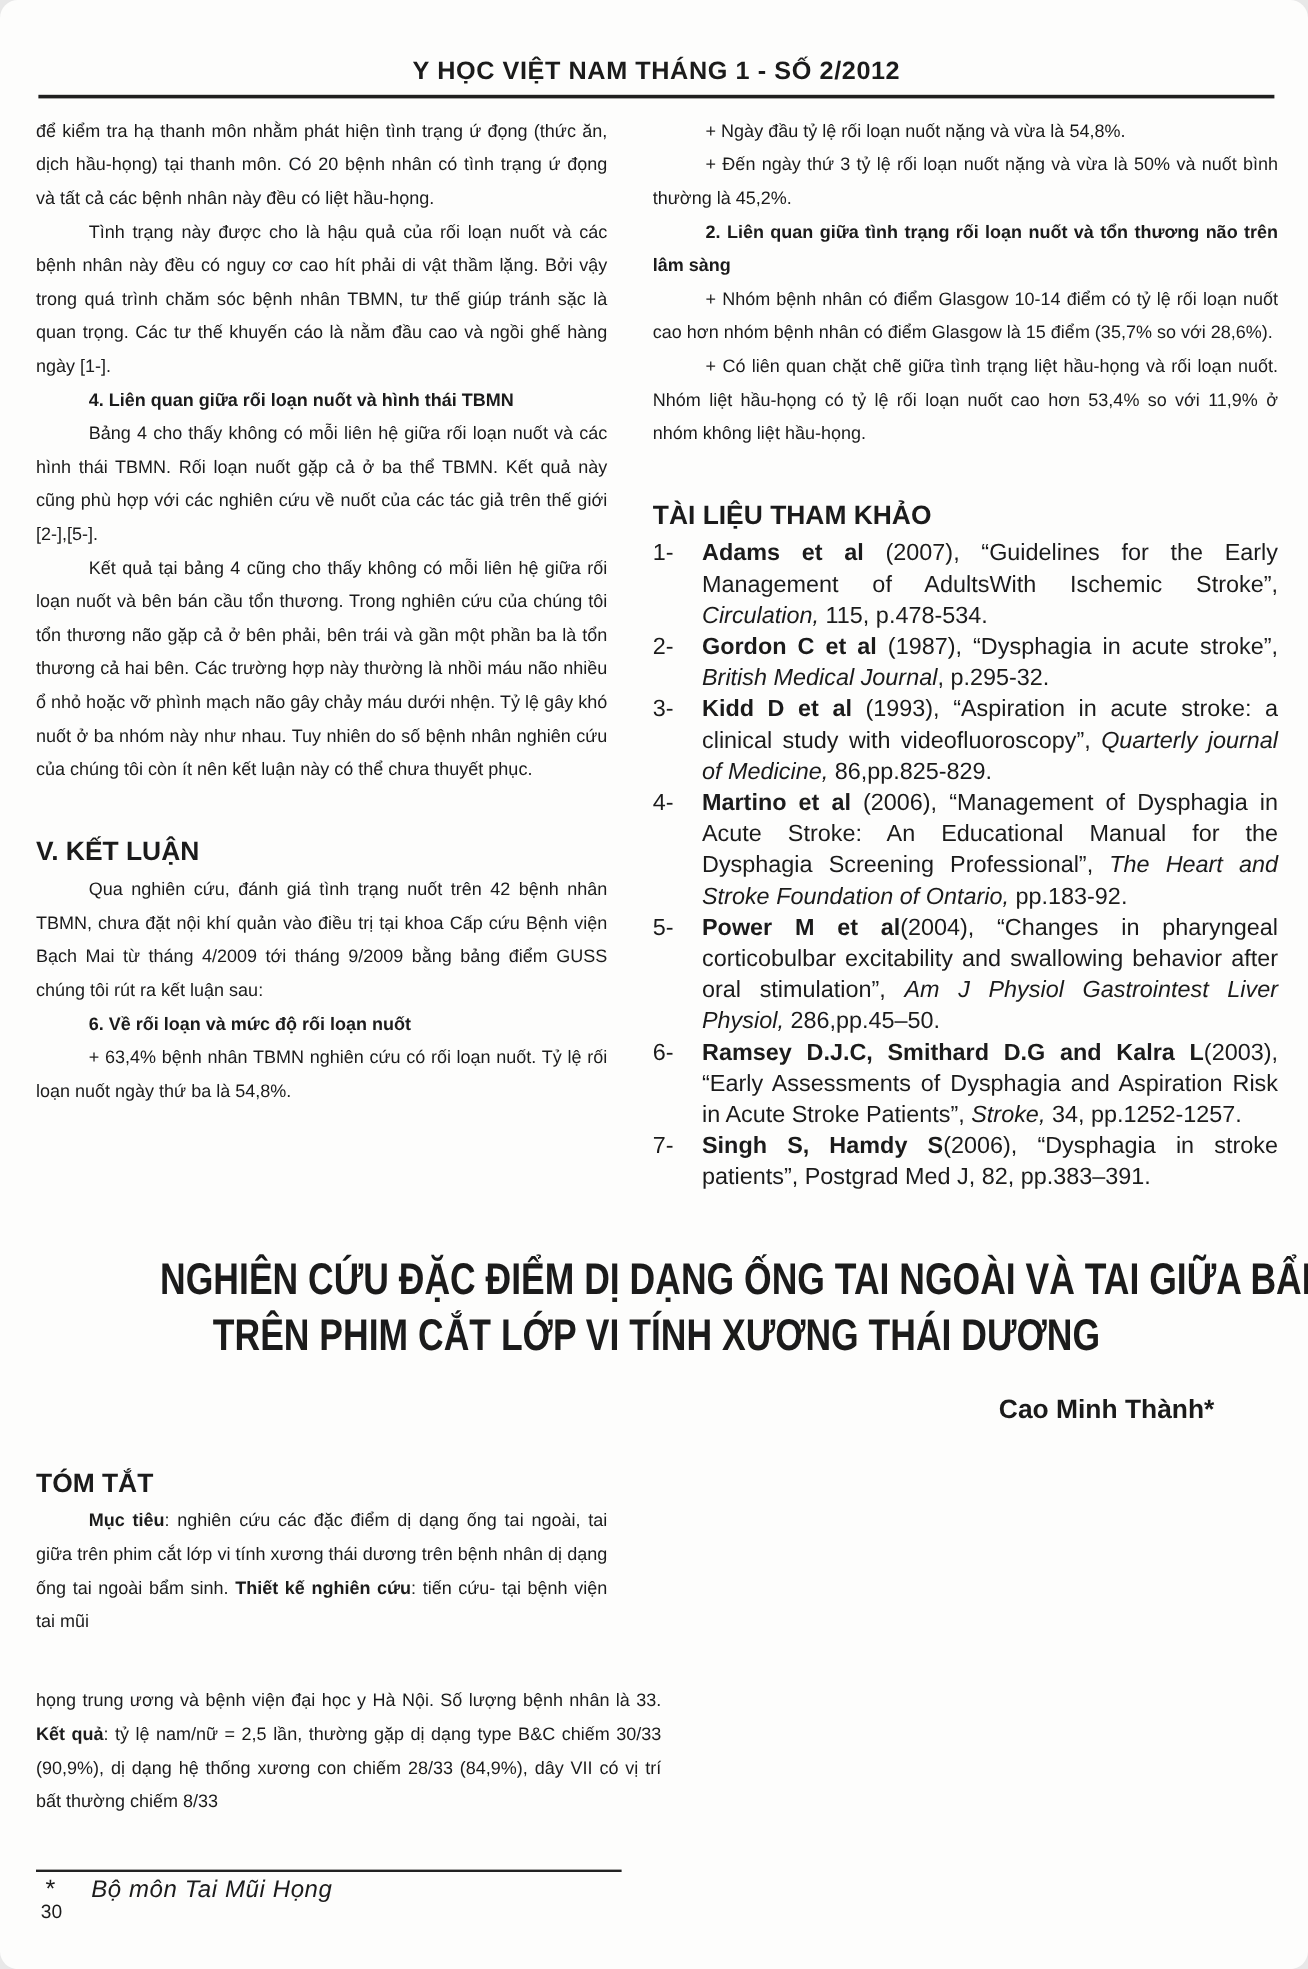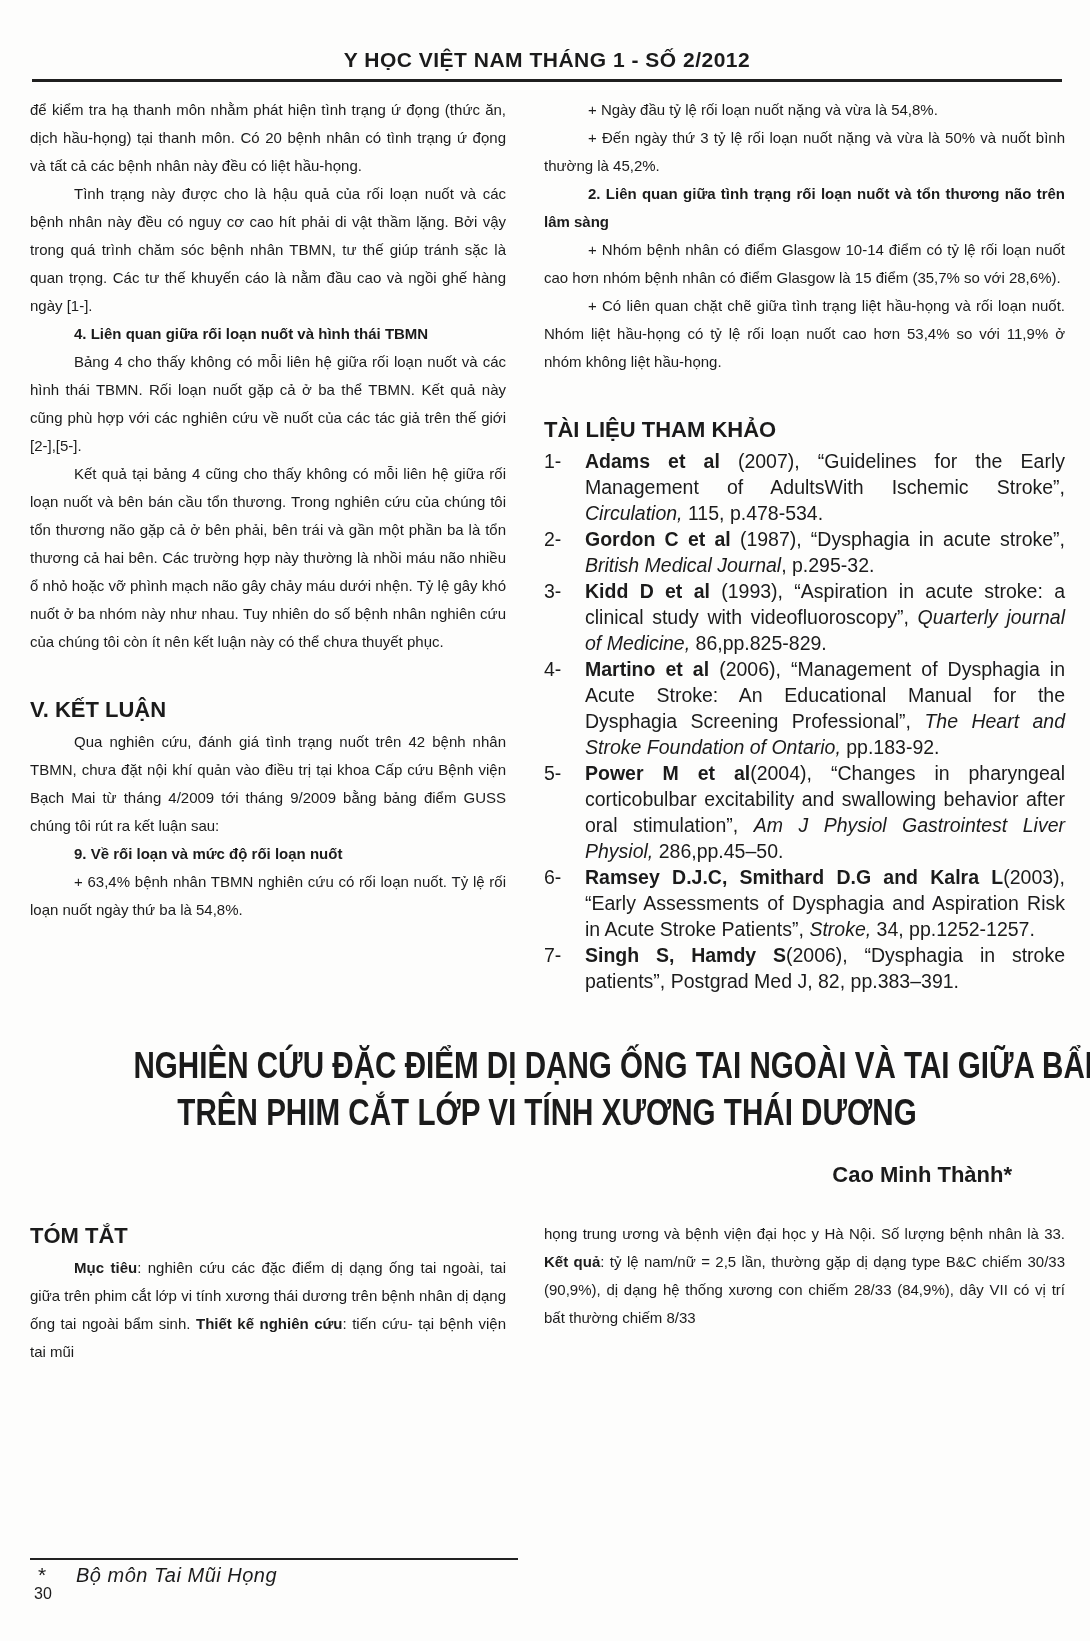--- a/index.html
+++ b/index.html
@@ -6,20 +6,21 @@
   .page{
     position:relative;
     width:1090px;height:1641px;
     margin:0 auto;
     background:#fdfdfc;
     color:#1b1b1b;
     font-family:"Liberation Sans", sans-serif;
     overflow:hidden;
     box-sizing:border-box;
     padding:30px 26px 0 30px;
+    border-radius:15px;
   }
   
   .journal-header{
     text-align:center;
     font-weight:bold;
     font-size:21px;
     letter-spacing:.5px;
     padding-top:18px;
   }
   .header-rule{
@@ -81,20 +82,21 @@
     text-align:right;
     font-weight:bold;
     font-size:22px;
     margin:26px 52px 0 0;
   }
   .columns2{
     display:flex;
     gap:38px;
     align-items:flex-start;
     margin-top:32px;
+    flex-direction:column;
   }
   .columns2 .h2{margin-top:2px;}
   
   .footer{
     position:absolute;
     left:30px;bottom:38px;
     width:520px;
   }
   .footnote-rule{
     border:none;
@@ -126,21 +128,21 @@
 
   <div class="columns">
     <div class="col-left">
         <div class="p noindent">để kiểm tra hạ thanh môn nhằm phát hiện tình trạng ứ đọng (thức ăn, dịch hầu-họng) tại thanh môn. Có 20 bệnh nhân có tình trạng ứ đọng và tất cả các bệnh nhân này đều có liệt hầu-họng.</div>
         <div class="p">Tình trạng này được cho là hậu quả của rối loạn nuốt và các bệnh nhân này đều có nguy cơ cao hít phải di vật thầm lặng. Bởi vậy trong quá trình chăm sóc bệnh nhân TBMN, tư thế giúp tránh sặc là quan trọng. Các tư thế khuyến cáo là nằm đầu cao và ngồi ghế hàng ngày [1-].</div>
         <div class="h">4. Liên quan giữa rối loạn nuốt và hình thái TBMN</div>
         <div class="p">Bảng 4 cho thấy không có mỗi liên hệ giữa rối loạn nuốt và các hình thái TBMN. Rối loạn nuốt gặp cả ở ba thể TBMN. Kết quả này cũng phù hợp với các nghiên cứu về nuốt của các tác giả trên thế giới [2-],[5-].</div>
         <div class="p">Kết quả tại bảng 4 cũng cho thấy không có mỗi liên hệ giữa rối loạn nuốt và bên bán cầu tổn thương. Trong nghiên cứu của chúng tôi tổn thương não gặp cả ở bên phải, bên trái và gần một phần ba là tổn thương cả hai bên. Các trường hợp này thường là nhồi máu não nhiều ổ nhỏ hoặc vỡ phình mạch não gây chảy máu dưới nhện. Tỷ lệ gây khó nuốt ở ba nhóm này như nhau. Tuy nhiên do số bệnh nhân nghiên cứu của chúng tôi còn ít nên kết luận này có thể chưa thuyết phục.</div>
         <div class="h2">V. KẾT LUẬN</div>
         <div class="p">Qua nghiên cứu, đánh giá tình trạng nuốt trên 42 bệnh nhân TBMN, chưa đặt nội khí quản vào điều trị tại khoa Cấp cứu Bệnh viện Bạch Mai từ tháng 4/2009 tới tháng 9/2009 bằng bảng điểm GUSS chúng tôi rút ra kết luận sau:</div>
-        <div class="h">9. Về rối loạn và mức độ rối loạn nuốt</div>
+        <div class="h">6. Về rối loạn và mức độ rối loạn nuốt</div>
         <div class="p">+ 63,4% bệnh nhân TBMN nghiên cứu có rối loạn nuốt. Tỷ lệ rối loạn nuốt  ngày thứ ba là 54,8%.</div>
       </div>
     <div class="col-right">
         <div class="p">+ Ngày đầu tỷ lệ rối loạn nuốt nặng và vừa là 54,8%.</div>
         <div class="p">+ Đến ngày thứ 3 tỷ lệ rối loạn nuốt nặng và vừa là 50% và nuốt bình thường là 45,2%.</div>
         <div class="h">2. Liên quan giữa tình trạng rối loạn nuốt và tổn thương não trên lâm sàng</div>
         <div class="p">+ Nhóm bệnh nhân có điểm Glasgow 10-14 điểm có tỷ lệ rối loạn  nuốt cao hơn nhóm bệnh nhân có điểm Glasgow là 15 điểm (35,7% so với 28,6%).</div>
         <div class="p">+ Có liên quan chặt chẽ giữa tình trạng liệt hầu-họng và rối loạn nuốt. Nhóm liệt hầu-họng có tỷ lệ rối loạn nuốt cao hơn 53,4% so với 11,9% ở nhóm không liệt hầu-họng.</div>
         <div class="h2">TÀI LIỆU THAM KHẢO</div>
         <ol class="refs">

